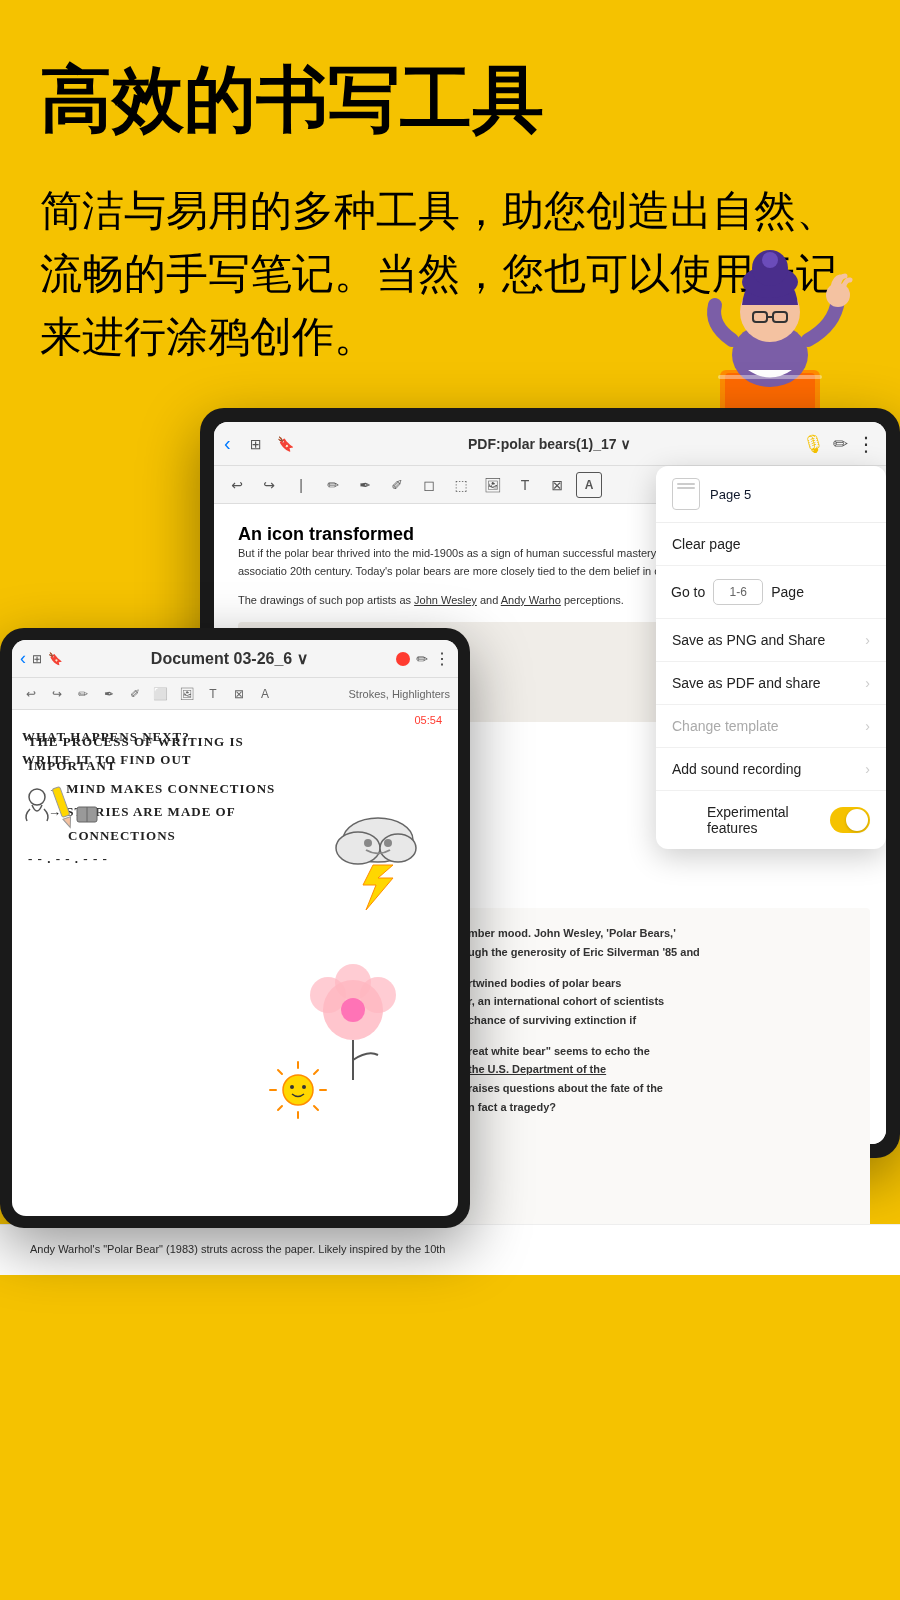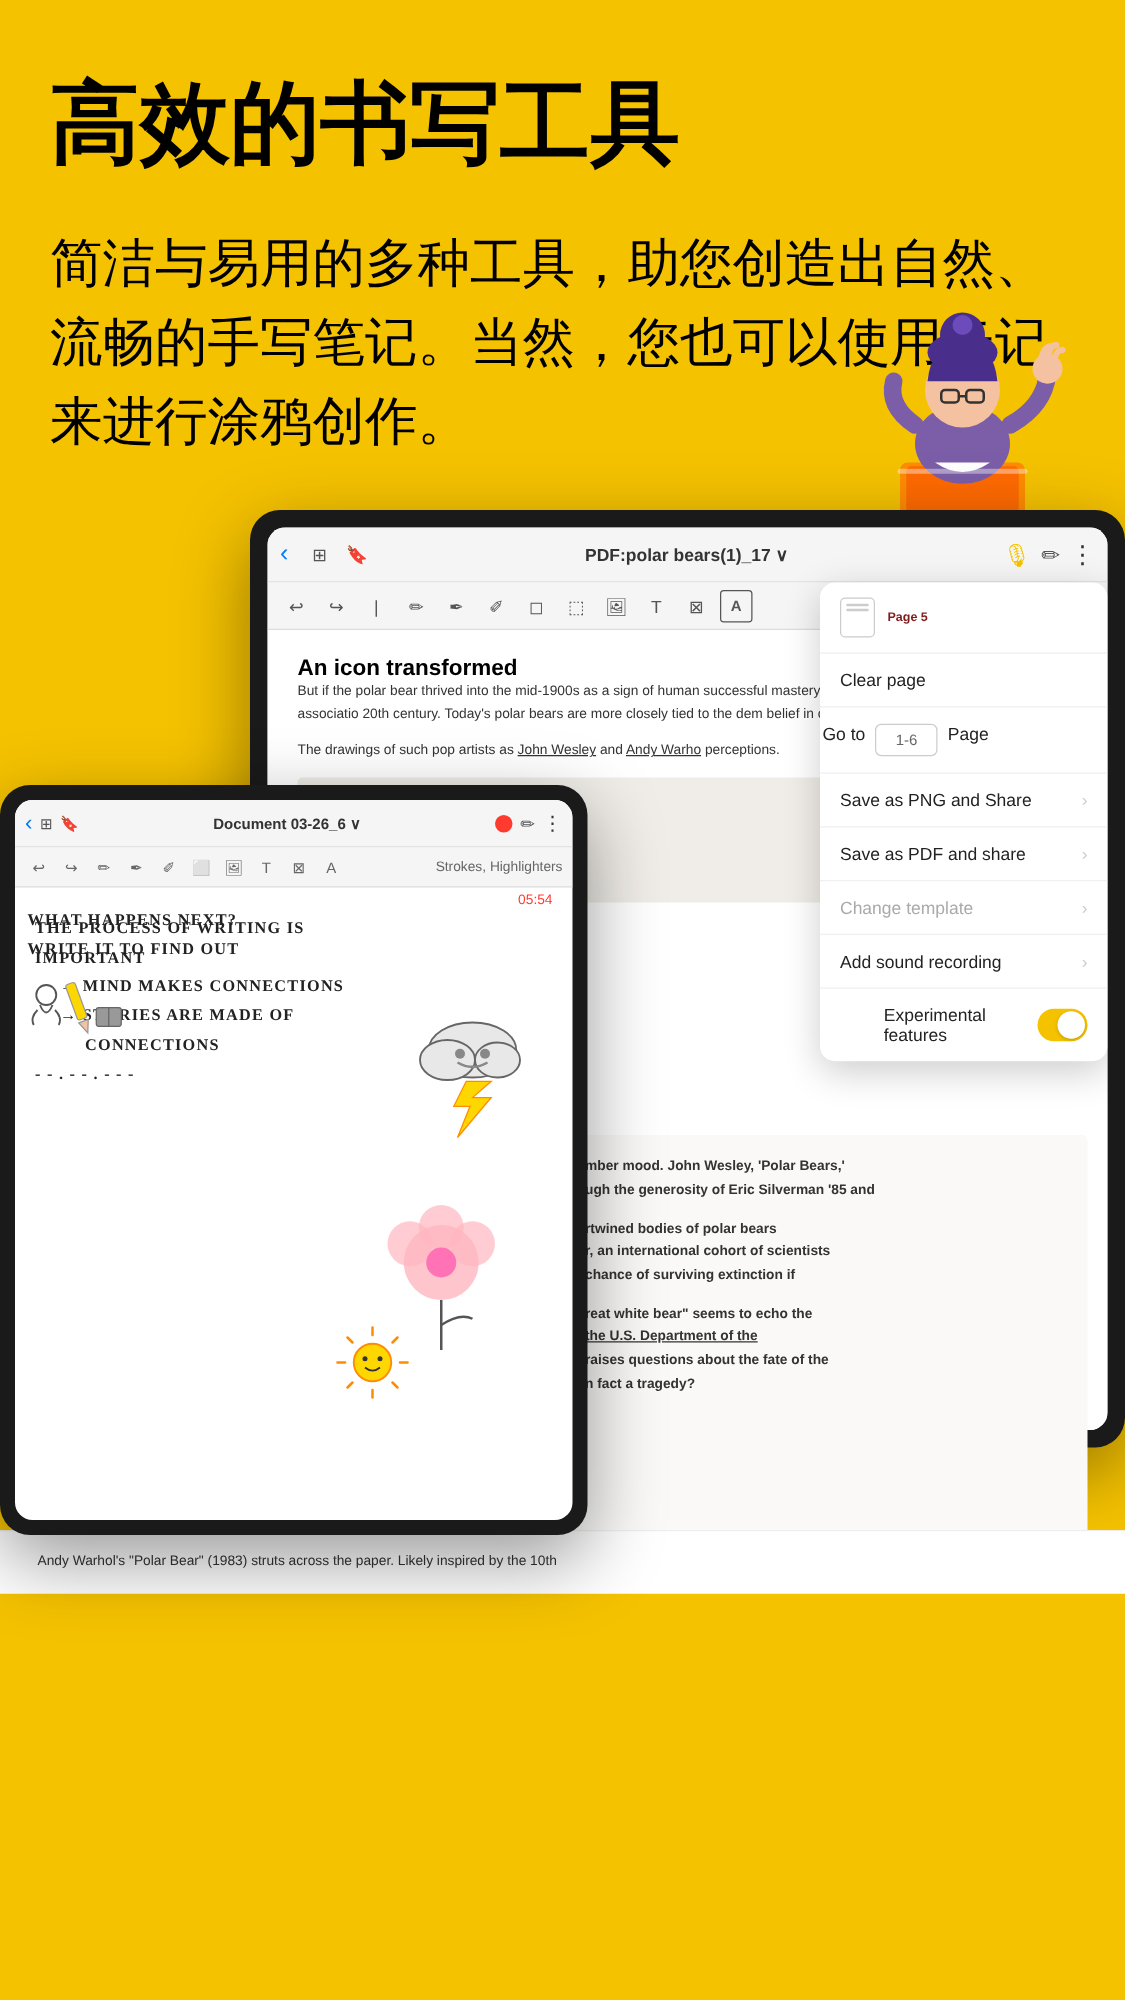--- a/index.html
+++ b/index.html
@@ -164,41 +164,41 @@
       content: '';
       position: absolute;
       top: 8px;
       left: 4px;
       right: 4px;
       height: 2px;
       background: #ccc;
       border-radius: 1px;
     }
     .menu-page-title {
-      font-size: 10px;
-      font-weight: 700;
-      color: #7f1d1d;
+      font-size: 13px;
+      font-weight: 400;
+      color: #0f172a;
     }
     .menu-item {
       padding: 13px 16px;
       border-bottom: 1px solid #f0f0f0;
       font-size: 14px;
       color: #222;
       display: flex;
       align-items: center;
       justify-content: space-between;
     }
     .menu-item.disabled { color: #aaa; }
     .menu-item-goto {
-      padding: 13px 2px;
+      padding: 13px 15px;
       border-bottom: 1px solid #f0f0f0;
       font-size: 14px;
       color: #222;
       display: flex;
-      align-items: flex-start;
+      align-items: center;
       gap: 8px;
     }
     .goto-input {
       width: 50px;
       height: 26px;
       border: 1px solid #ccc;
       border-radius: 5px;
       text-align: center;
       font-size: 12px;
       color: #666;
@@ -245,21 +245,21 @@
     }
     .tablet2-toolbar {
       height: 38px;
       background: #f5f5f5;
       border-bottom: 1px solid #ddd;
       display: flex;
       align-items: center;
       padding: 0 8px;
       gap: 6px;
     }
-    .t2-title { flex: 1; text-align: center; font-size: 12px; font-weight: 600; color: #333; }
+    .t2-title { flex: 1; text-align: center; font-size: 16px; font-weight: 600; color: #333; }
     .t2-red-circle { width: 14px; height: 14px; background: #ff3b30; border-radius: 50%; }
     .tablet2-tools {
       height: 32px;
       background: #f5f5f5;
       border-bottom: 1px solid #ddd;
       display: flex;
       align-items: center;
       padding: 0 8px;
       gap: 4px;
     }

